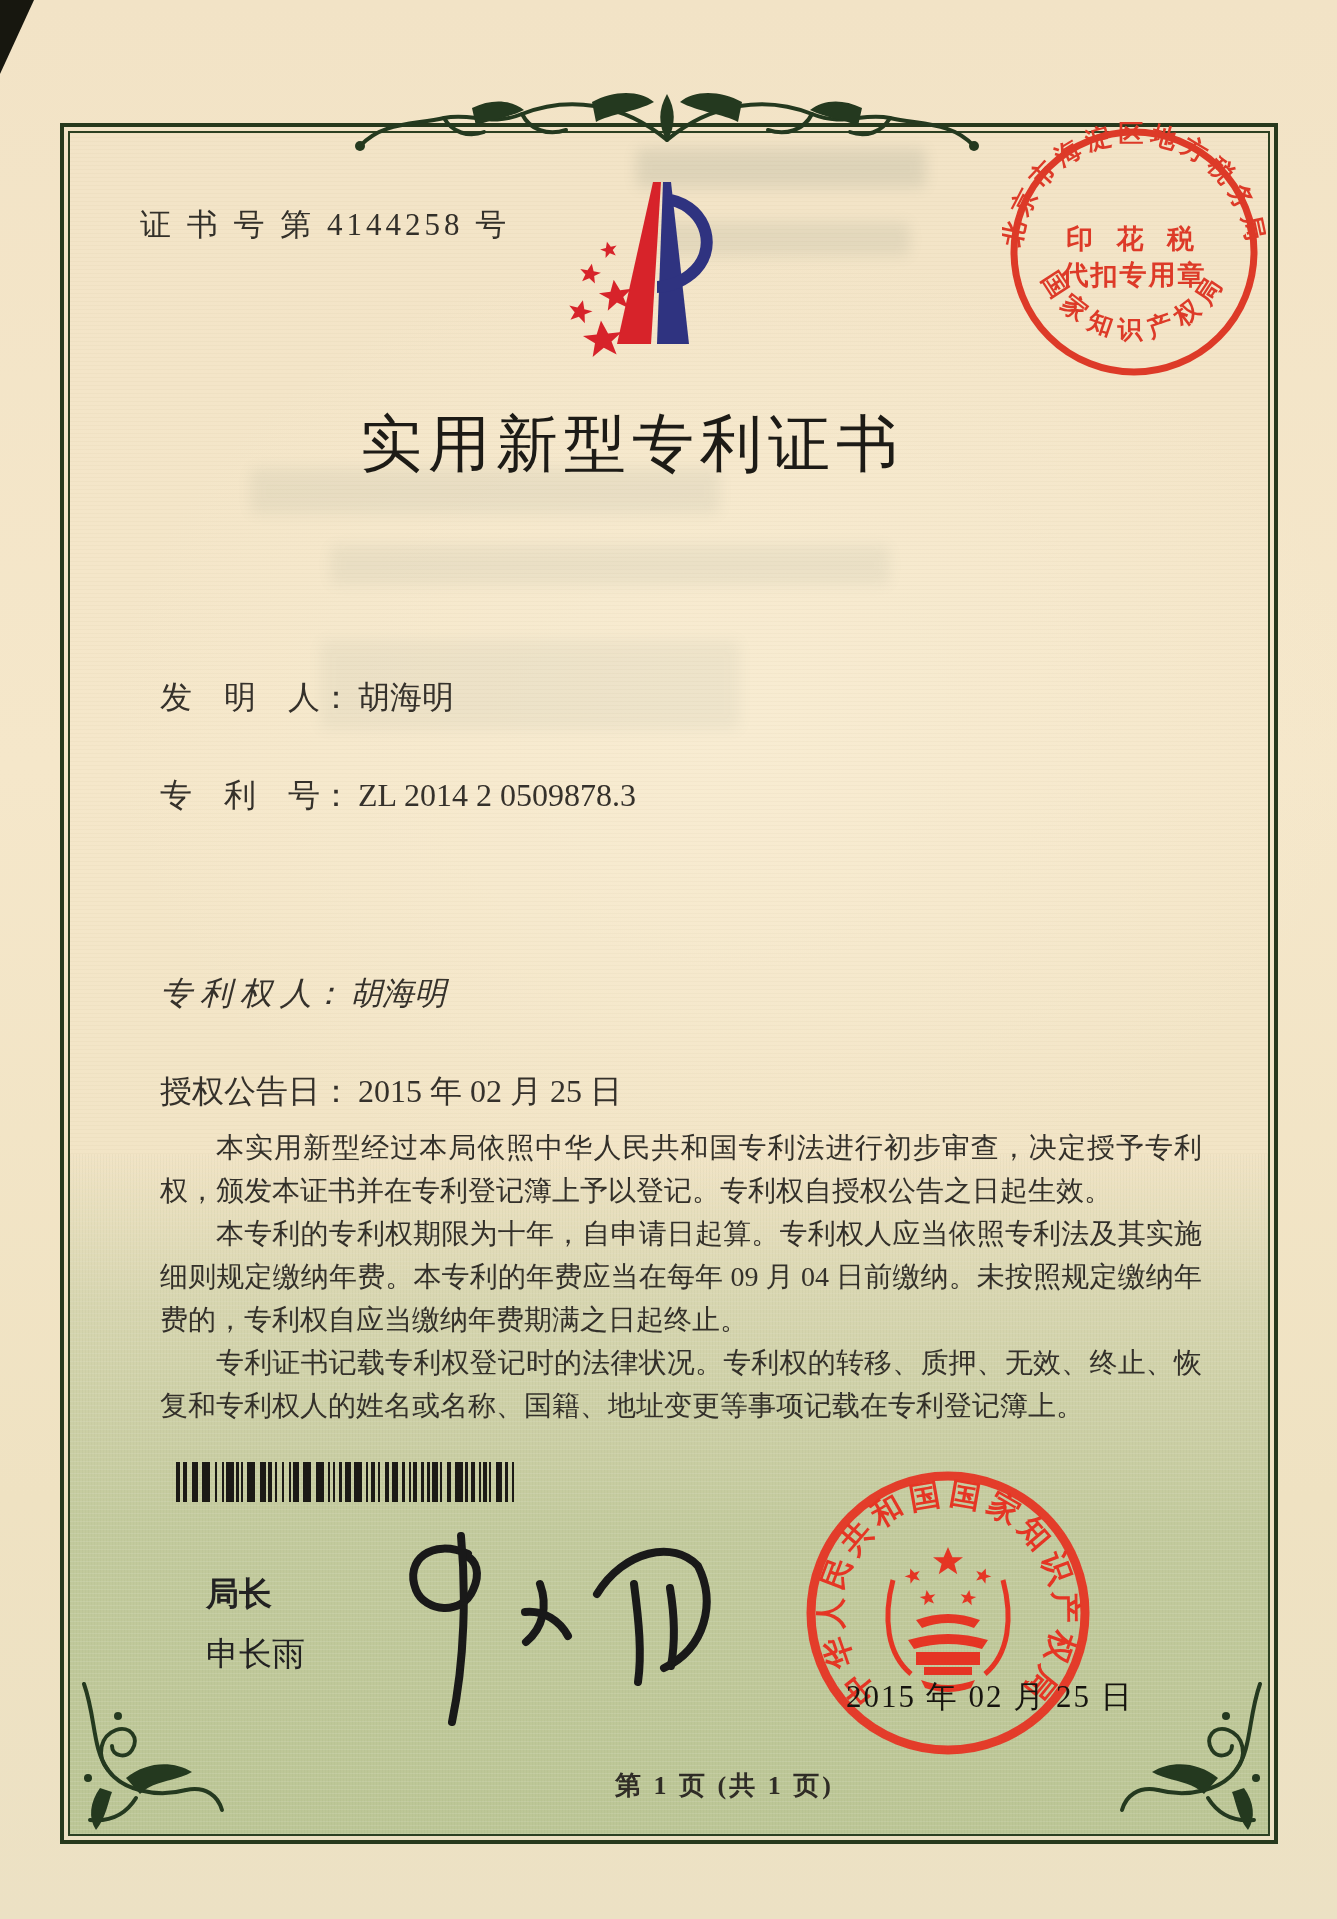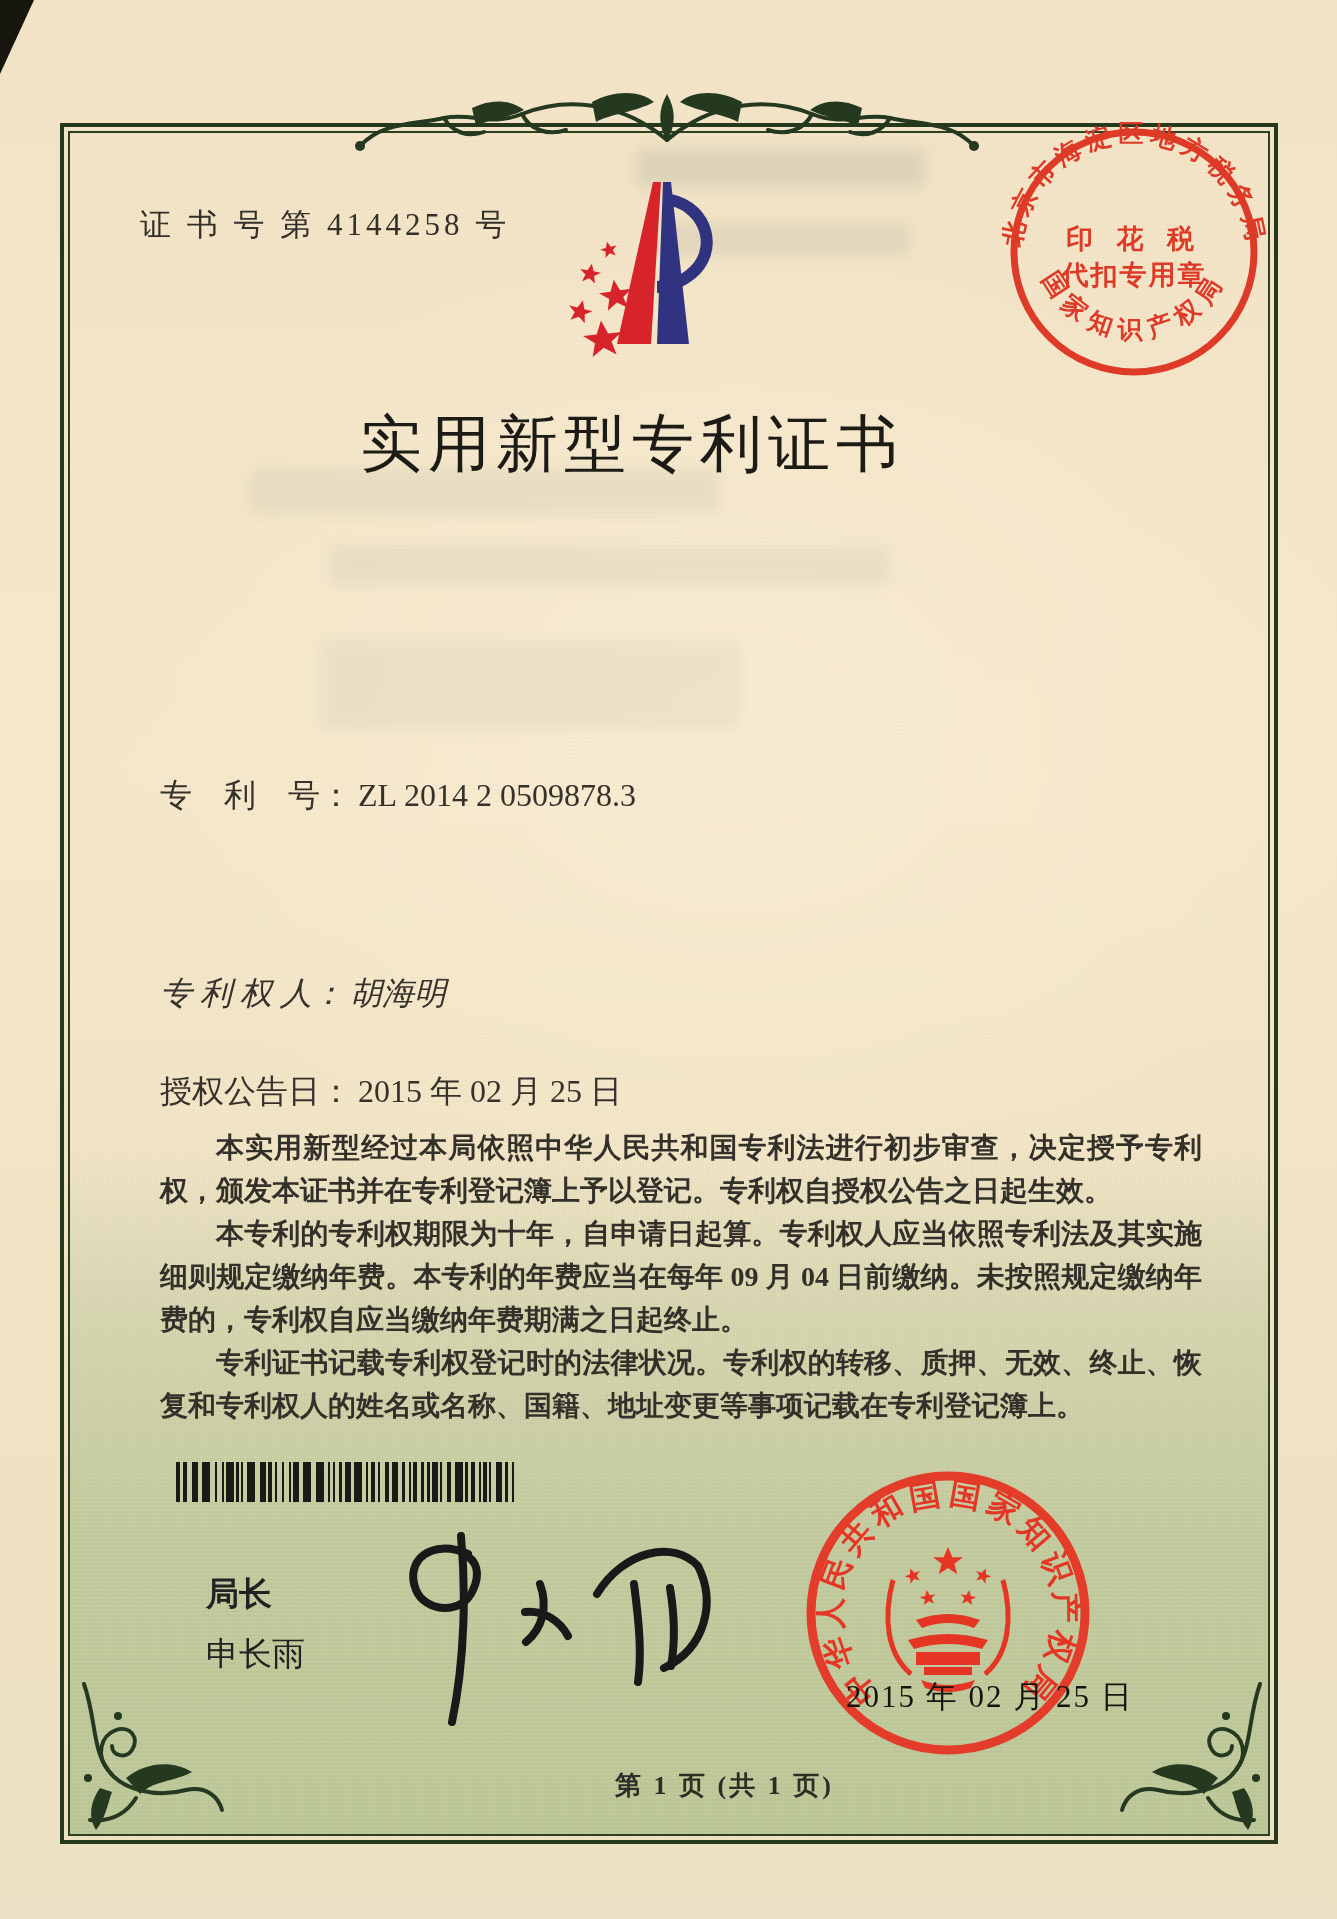--- a/index.html
+++ b/index.html
@@ -33,21 +33,21 @@
   .title{position:absolute; left:352px; top:402px; font-size:62px; font-weight:normal; color:#1d1b16; letter-spacing:6px;margin-left:8px;}
   .logo{position:absolute; left:553px; top:178px;}
   .tax-stamp{position:absolute; left:1002px; top:120px;}
   
   .field{position:absolute; left:160px; font-size:32px; color:#35312b; white-space:nowrap;}
   .f0{top:578px;} .f1{top:676px;} .f2{top:774px;} .f3{top:872px;} .f4{top:972px;font-style:italic;} .f5{top:1070px;}
   .fval{margin-left:6px;}
   
   .body-text{position:absolute; left:160px; top:1126px; width:1042px; font-size:28px; line-height:43px;
              color:#33302a; text-align:justify;}
-  .body-text p{margin:0; text-indent:2em;font-weight:bold;}
+  .body-text p{margin:0; text-indent:2em;}
   
   .barcode{position:absolute; left:176px; top:1462px;}
   
   .sig-title{position:absolute; left:206px; top:1572px; font-family:"Liberation Sans", sans-serif;
              font-size:33px; font-weight:700; color:#222;}
   .sig-name{position:absolute; left:206px; top:1632px; font-family:"Liberation Sans", sans-serif;
             font-size:33px; font-weight:500; color:#222;}
   .sig-hand{position:absolute; left:372px; top:1532px;}
   
   .seal{position:absolute; left:797px; top:1462px;}
@@ -154,20 +154,21 @@
     </text>
     <text fill="#dd3a28" font-size="25" font-weight="bold" letter-spacing="8" font-family="Liberation Sans, sans-serif">
       <textPath href="#arcBot" startOffset="50%" text-anchor="middle">国家知识产权局</textPath>
     </text>
     <text x="132" y="128" text-anchor="middle" fill="#dd3a28" font-size="27" font-weight="bold" letter-spacing="8" font-family="Liberation Sans, sans-serif">印 花 税</text>
     <text x="132" y="164" text-anchor="middle" fill="#dd3a28" font-size="27" font-weight="bold" letter-spacing="2" font-family="Liberation Sans, sans-serif">代扣专用章</text>
   </svg>
 
   <div class="title">实用新型专利证书</div>
 
+  <div class="field f1"><span>发　明　人：</span><span class="fval">胡海明</span></div>
   <div class="field f2"><span>专　利　号：</span><span class="fval">ZL 2014 2 0509878.3</span></div>
   <div class="field f4"><span>专 利 权 人：</span><span class="fval">胡海明</span></div>
   <div class="field f5"><span>授权公告日：</span><span class="fval">2015 年 02 月 25 日</span></div>
 
   <div class="body-text">
     <p>本实用新型经过本局依照中华人民共和国专利法进行初步审查，决定授予专利权，颁发本证书并在专利登记簿上予以登记。专利权自授权公告之日起生效。</p>
     <p>本专利的专利权期限为十年，自申请日起算。专利权人应当依照专利法及其实施细则规定缴纳年费。本专利的年费应当在每年 09 月 04 日前缴纳。未按照规定缴纳年费的，专利权自应当缴纳年费期满之日起终止。</p>
     <p>专利证书记载专利权登记时的法律状况。专利权的转移、质押、无效、终止、恢复和专利权人的姓名或名称、国籍、地址变更等事项记载在专利登记簿上。</p>
   </div>
 

